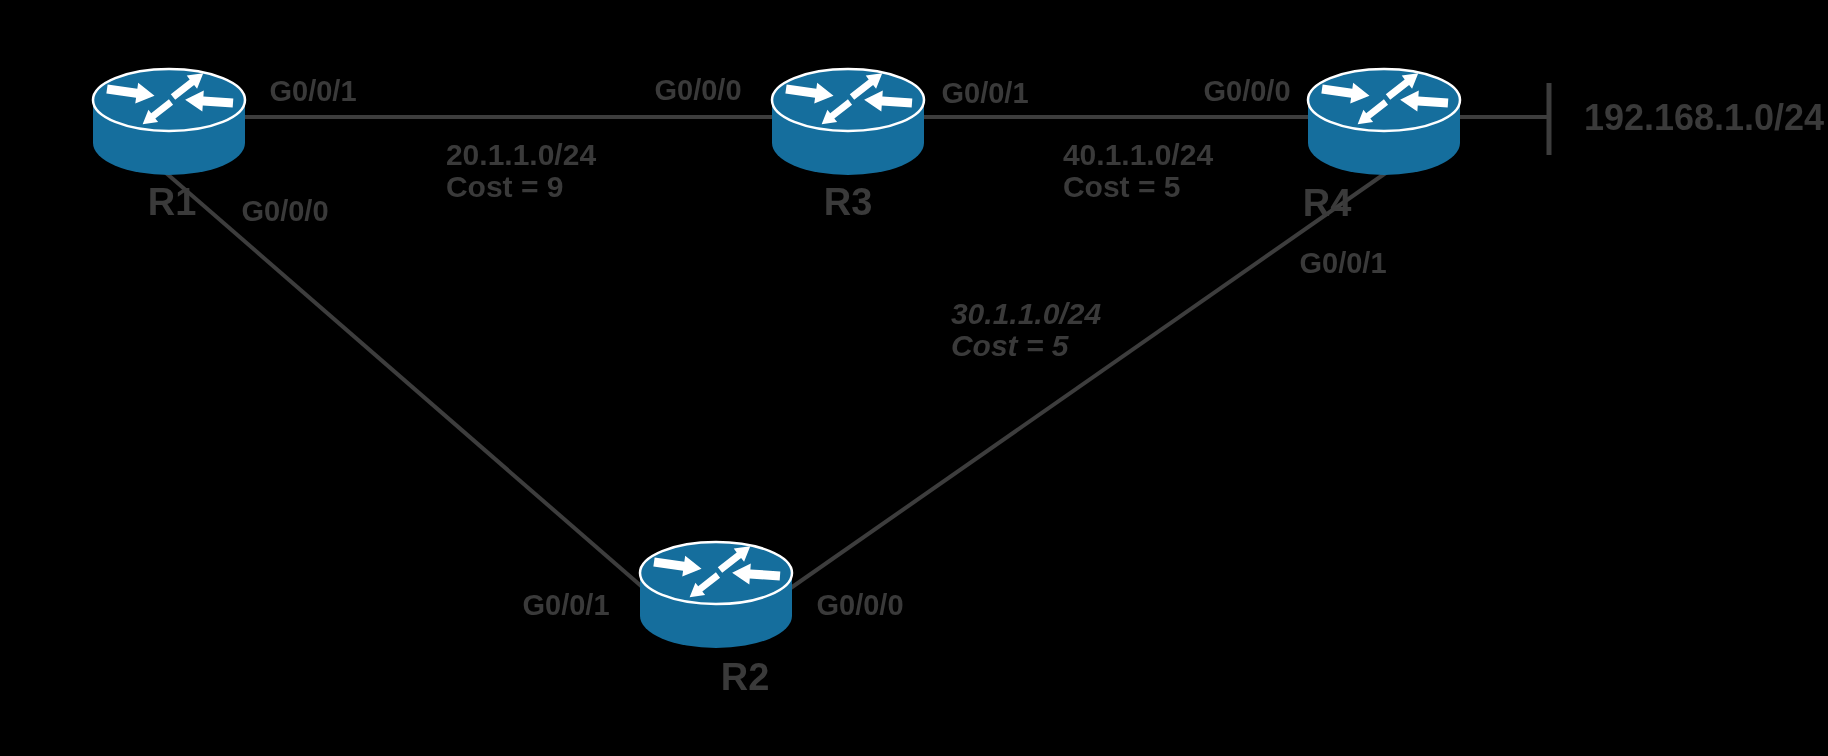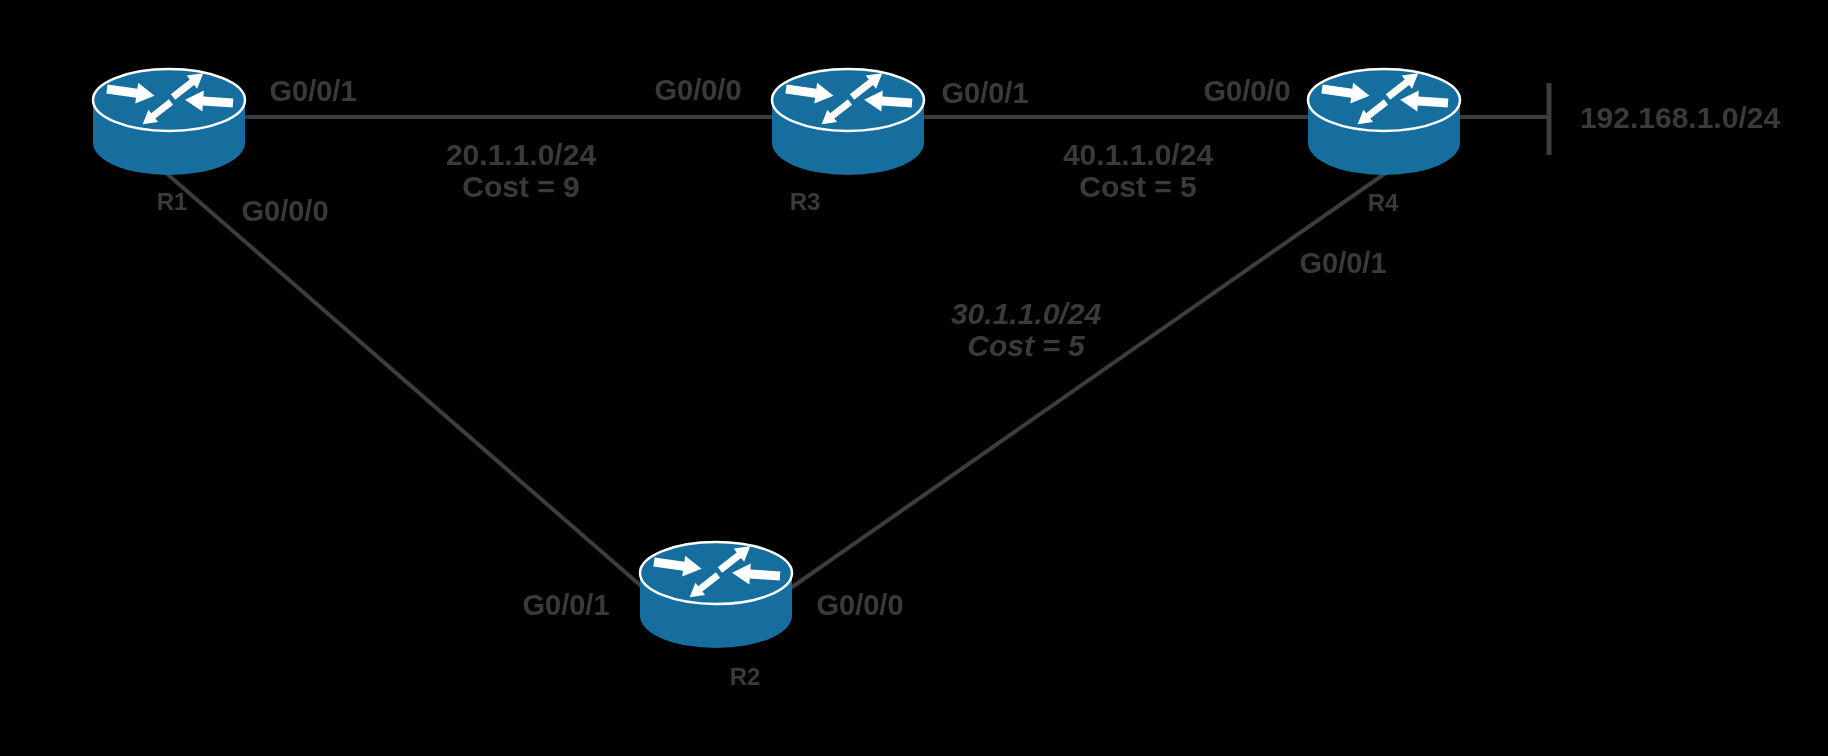--- a/index.html
+++ b/index.html
@@ -22,23 +22,23 @@
   .router-arrow{fill:#ffffff;}
   .label{
     position:absolute;
     transform:translate(-50%,-50%);
     white-space:nowrap;
     font-size:29px;
     line-height:32px;
     color:#3a3a3a;
   }
   .if-label{font-size:29px;}
-  .net-label{font-size:30px;text-align:center;}
-  .router-name{font-size:24px;}
-  .lan-label{font-size:30px;}
+  .net-label{font-size:30px;}
+  .router-name{font-size:38px;}
+  .lan-label{font-size:36px;margin-left:24px;}
 </style>
 </head>
 <body>
 
 <div id="canvas">
 
   <svg id="wires" width="1828" height="756" viewBox="0 0 1828 756">
     <line class="wire" x1="240" y1="117" x2="775" y2="117"></line>
     <line class="wire" x1="922" y1="117" x2="1310" y2="117"></line>
     <line class="wire" x1="1458" y1="117" x2="1549" y2="117"></line>
@@ -94,22 +94,22 @@
         <path transform="translate(18,25) rotate(8)" d="M0,-4.5 L30,-4.5 L30,-10.5 L48,0 L30,10.5 L30,4.5 L0,4.5 Z"></path>
         <path transform="translate(84,33) rotate(-38) scale(0.8)" d="M0,-4.5 L30,-4.5 L30,-10.5 L48,0 L30,10.5 L30,4.5 L0,4.5 Z"></path>
         <path transform="translate(82,38) rotate(142) scale(0.75)" d="M0,-4.5 L30,-4.5 L30,-10.5 L48,0 L30,10.5 L30,4.5 L0,4.5 Z"></path>
         <path transform="translate(144,39) rotate(184)" d="M0,-4.5 L30,-4.5 L30,-10.5 L48,0 L30,10.5 L30,4.5 L0,4.5 Z"></path>
       </g>
     </svg>
   </div>
 
   <div class="label router-name" style="left:172px;top:202px;">R1</div>
   <div class="label router-name" style="left:745px;top:677px;">R2</div>
-  <div class="label router-name" style="left:805px;top:202px;">R3</div>
-  <div class="label router-name" style="left:1383px;top:203px;">R4</div>
+  <div class="label router-name" style="left:848px;top:202px;">R3</div>
+  <div class="label router-name" style="left:1327px;top:203px;">R4</div>
 
   <div class="label if-label" style="left:313px;top:91px;">G0/0/1</div>
   <div class="label if-label" style="left:698px;top:90px;">G0/0/0</div>
   <div class="label net-label" style="left:521px;top:171px;">
     <div>20.1.1.0/24</div>
     <div>Cost = 9</div>
   </div>
 
   <div class="label if-label" style="left:985px;top:93px;">G0/0/1</div>
   <div class="label if-label" style="left:1247px;top:91px;">G0/0/0</div>

